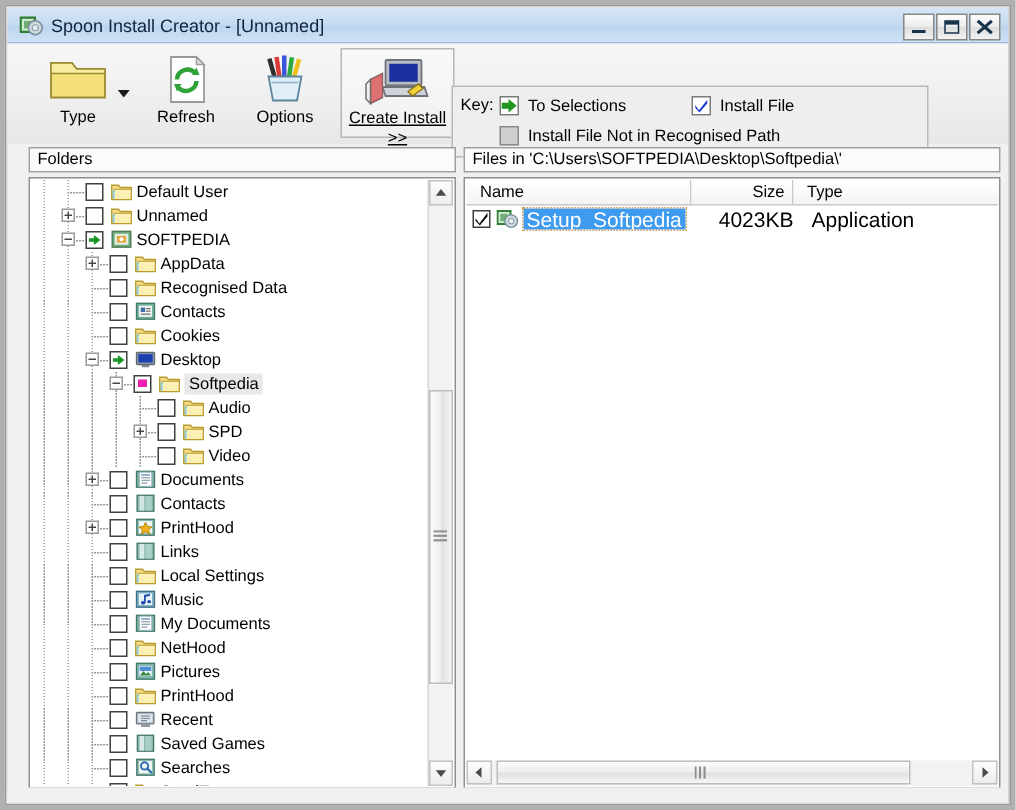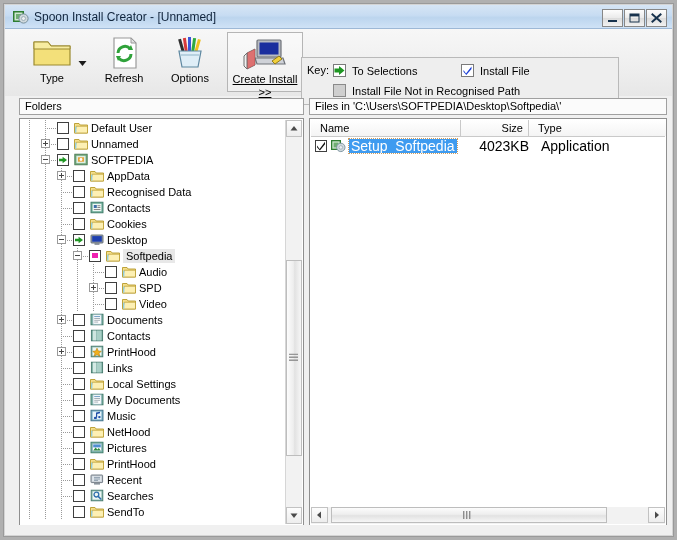--- a/index.html
+++ b/index.html
@@ -603,51 +603,51 @@
               </svg></span>
             <span class="tlabel" style="left: 86px;">Local Settings</span>
           </div>
           <div class="trow">
             <span class="tline" style="left: 8px;"></span>
             <span class="tline" style="left: 24px;"></span>
             <span class="tline" style="left: 40px;"></span>
             <span class="thline" style="left: 40px; width: 12px;"></span>
             <span class="tcb" style="left: 52px;"></span>
             <span class="ticon" style="left: 69px;"><svg width="14" height="13" viewBox="0 0 14 13">
+                <rect x="1" y="1.2" width="12" height="10.6" fill="#79aec6" stroke="#3f6f86" stroke-width="0.9"></rect>
+                <rect x="2.6" y="2.6" width="8.8" height="7.8" fill="#e9f4f9"></rect>
+                <path d="M6 3.6 L10 2.8 L10 4.2 L7.2 4.9 L7.2 8.6 L6 8.6 Z" fill="#1f4fa8"></path>
+                <ellipse cx="5.4" cy="8.9" rx="1.5" ry="1.2" fill="#1f4fa8"></ellipse>
+                <ellipse cx="9.4" cy="8.1" rx="1.3" ry="1.1" fill="#1f4fa8"></ellipse>
+              </svg></span>
+            <span class="tlabel" style="left: 86px;">Music</span>
+          </div>
+          <div class="trow">
+            <span class="tline" style="left: 8px;"></span>
+            <span class="tline" style="left: 24px;"></span>
+            <span class="tline" style="left: 40px;"></span>
+            <span class="thline" style="left: 40px; width: 12px;"></span>
+            <span class="tcb" style="left: 52px;"></span>
+            <span class="ticon" style="left: 69px;"><svg width="14" height="13" viewBox="0 0 14 13">
                 <rect x="1" y="1.2" width="12" height="10.6" fill="#7fb2a6" stroke="#3f7a68" stroke-width="0.9"></rect>
                 <rect x="3" y="1.8" width="8.2" height="9.4" fill="#ffffff" stroke="#9bb9c6" stroke-width="0.7"></rect>
                 <rect x="4.2" y="3.2" width="5.8" height="0.9" fill="#5b8fbd"></rect>
                 <rect x="4.2" y="5" width="5.8" height="0.9" fill="#9aa6ae"></rect>
                 <rect x="4.2" y="6.8" width="5.8" height="0.9" fill="#9aa6ae"></rect>
                 <rect x="4.2" y="8.6" width="4" height="0.9" fill="#9aa6ae"></rect>
               </svg></span>
             <span class="tlabel" style="left: 86px;">My Documents</span>
           </div>
           <div class="trow">
             <span class="tline" style="left: 8px;"></span>
             <span class="tline" style="left: 24px;"></span>
             <span class="tline" style="left: 40px;"></span>
             <span class="thline" style="left: 40px; width: 12px;"></span>
             <span class="tcb" style="left: 52px;"></span>
             <span class="ticon" style="left: 69px;"><svg width="14" height="13" viewBox="0 0 14 13">
-                <rect x="1" y="1.2" width="12" height="10.6" fill="#79aec6" stroke="#3f6f86" stroke-width="0.9"></rect>
-                <rect x="2.6" y="2.6" width="8.8" height="7.8" fill="#e9f4f9"></rect>
-                <path d="M6 3.6 L10 2.8 L10 4.2 L7.2 4.9 L7.2 8.6 L6 8.6 Z" fill="#1f4fa8"></path>
-                <ellipse cx="5.4" cy="8.9" rx="1.5" ry="1.2" fill="#1f4fa8"></ellipse>
-                <ellipse cx="9.4" cy="8.1" rx="1.3" ry="1.1" fill="#1f4fa8"></ellipse>
-              </svg></span>
-            <span class="tlabel" style="left: 86px;">Music</span>
-          </div>
-          <div class="trow">
-            <span class="tline" style="left: 8px;"></span>
-            <span class="tline" style="left: 24px;"></span>
-            <span class="tline" style="left: 40px;"></span>
-            <span class="thline" style="left: 40px; width: 12px;"></span>
-            <span class="tcb" style="left: 52px;"></span>
-            <span class="ticon" style="left: 69px;"><svg width="14" height="13" viewBox="0 0 14 13">
                 <path d="M0.5 2.5 L5 2.5 L6.2 4 L13.5 4 L13.5 12 L0.5 12 Z" fill="#f5df8c" stroke="#b79a2a" stroke-width="0.9"></path>
                 <path d="M2.4 5.2 L13.5 5.2 L13.5 12 L0.5 12 Z" fill="#fdf0b4" stroke="#b79a2a" stroke-width="0.7"></path>
                 <rect x="1.1" y="5.6" width="1.3" height="6" fill="#8fd0e8"></rect>
               </svg></span>
             <span class="tlabel" style="left: 86px;">NetHood</span>
           </div>
           <div class="trow">
             <span class="tline" style="left: 8px;"></span>
             <span class="tline" style="left: 24px;"></span>
             <span class="tline" style="left: 40px;"></span>
@@ -680,20 +680,33 @@
             <span class="tline" style="left: 40px;"></span>
             <span class="thline" style="left: 40px; width: 12px;"></span>
             <span class="tcb" style="left: 52px;"></span>
             <span class="ticon" style="left: 69px;"><svg width="14" height="13" viewBox="0 0 14 13">
                 <rect x="1" y="2" width="11.6" height="7.6" rx="0.6" fill="#c6ccd3" stroke="#6a747e" stroke-width="0.9"></rect>
                 <rect x="2.2" y="3.1" width="9.2" height="5.2" fill="#dfe6ec"></rect>
                 <path d="M4 4.4 L10 4.4 M4 6 L10 6 M4 7.4 L8 7.4" stroke="#7b8d9e" stroke-width="0.8"></path>
                 <rect x="4" y="10" width="6" height="1.6" fill="#8a939c"></rect>
               </svg></span>
             <span class="tlabel" style="left: 86px;">Recent</span>
+          </div>
+          <div class="trow">
+            <span class="tline" style="left: 8px;"></span>
+            <span class="tline" style="left: 24px;"></span>
+            <span class="tline" style="left: 40px;"></span>
+            <span class="thline" style="left: 40px; width: 12px;"></span>
+            <span class="tcb" style="left: 52px;"></span>
+            <span class="ticon" style="left: 69px;"><svg width="14" height="13" viewBox="0 0 14 13">
+                <rect x="1.6" y="1.2" width="10.8" height="10.6" fill="#8ab8ae" stroke="#44786c" stroke-width="0.9"></rect>
+                <rect x="3" y="1.6" width="3" height="9.8" fill="#d5eae5"></rect>
+                <rect x="6.8" y="1.6" width="4.2" height="9.8" fill="#a7cdc4"></rect>
+              </svg></span>
+            <span class="tlabel" style="left: 86px;">Saved Games</span>
           </div>
           <div class="trow">
             <span class="tline" style="left: 8px;"></span>
             <span class="tline" style="left: 24px;"></span>
             <span class="tline" style="left: 40px;"></span>
             <span class="thline" style="left: 40px; width: 12px;"></span>
             <span class="tcb" style="left: 52px;"></span>
             <span class="ticon" style="left: 69px;"><svg width="14" height="13" viewBox="0 0 14 13">
                 <rect x="1.2" y="1.2" width="11.6" height="10.6" fill="#8ab8ae" stroke="#44786c" stroke-width="0.9"></rect>
                 <rect x="2.6" y="2.4" width="8.8" height="8.2" fill="#eef7f4"></rect>

